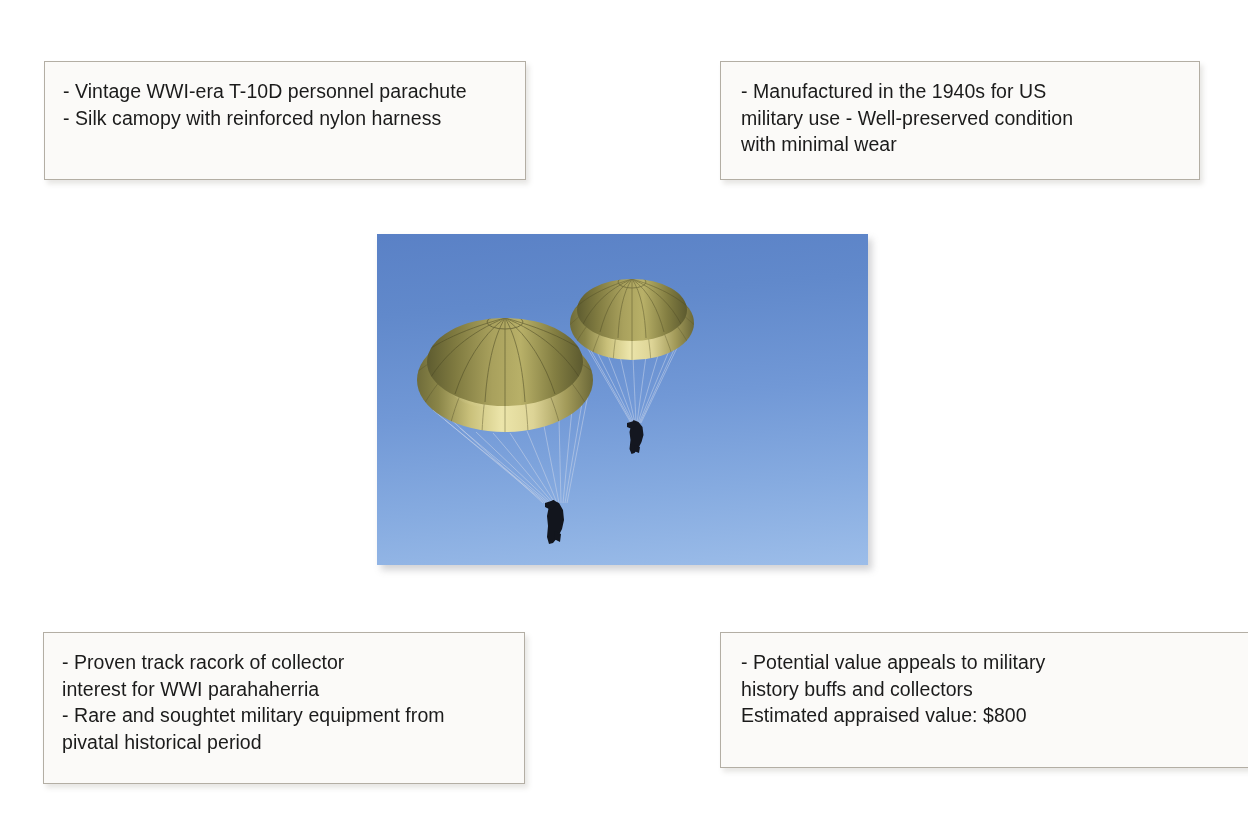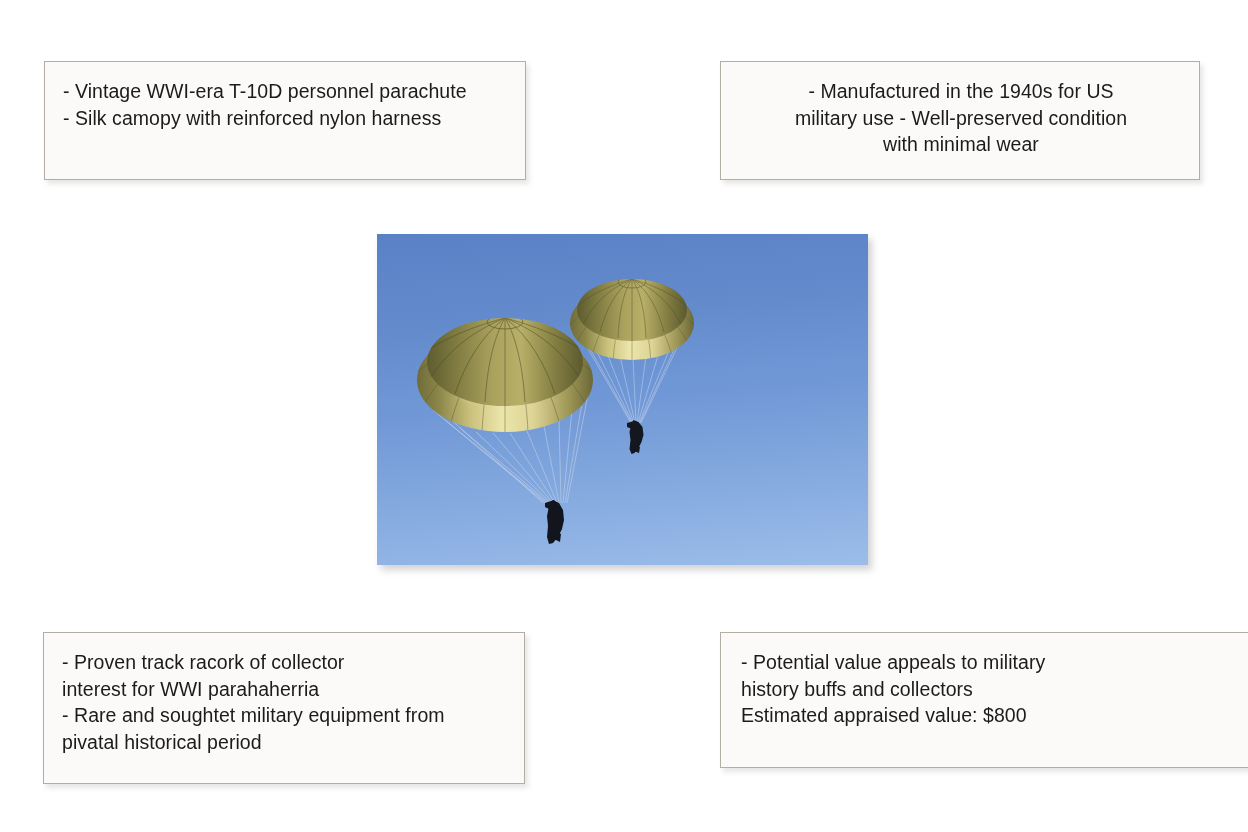--- a/index.html
+++ b/index.html
@@ -34,21 +34,21 @@
   }
   .callout-text {
     font-size: 19.5px;
     line-height: 26.5px;
     color: #1b1b1b;
     white-space: pre-line;
     letter-spacing: 0.05px;
   }
 
   #callout-tl { left: 44px;  top: 61px;  width: 482px; height: 119px; }
-  #callout-tr { left: 720px; top: 61px;  width: 480px; height: 119px; text-align: center; }
+  #callout-tr { left: 720px; top: 61px;  width: 480px; height: 119px; }
   #callout-bl { left: 43px;  top: 632px; width: 482px; height: 152px; }
   #callout-br { left: 720px; top: 632px; width: 564px; height: 136px; }
 
   #callout-tr .callout-text,
   #callout-br .callout-text { padding-left: 2px; }
 
   
   .photo-frame {
     position: absolute;
     left: 377px;

